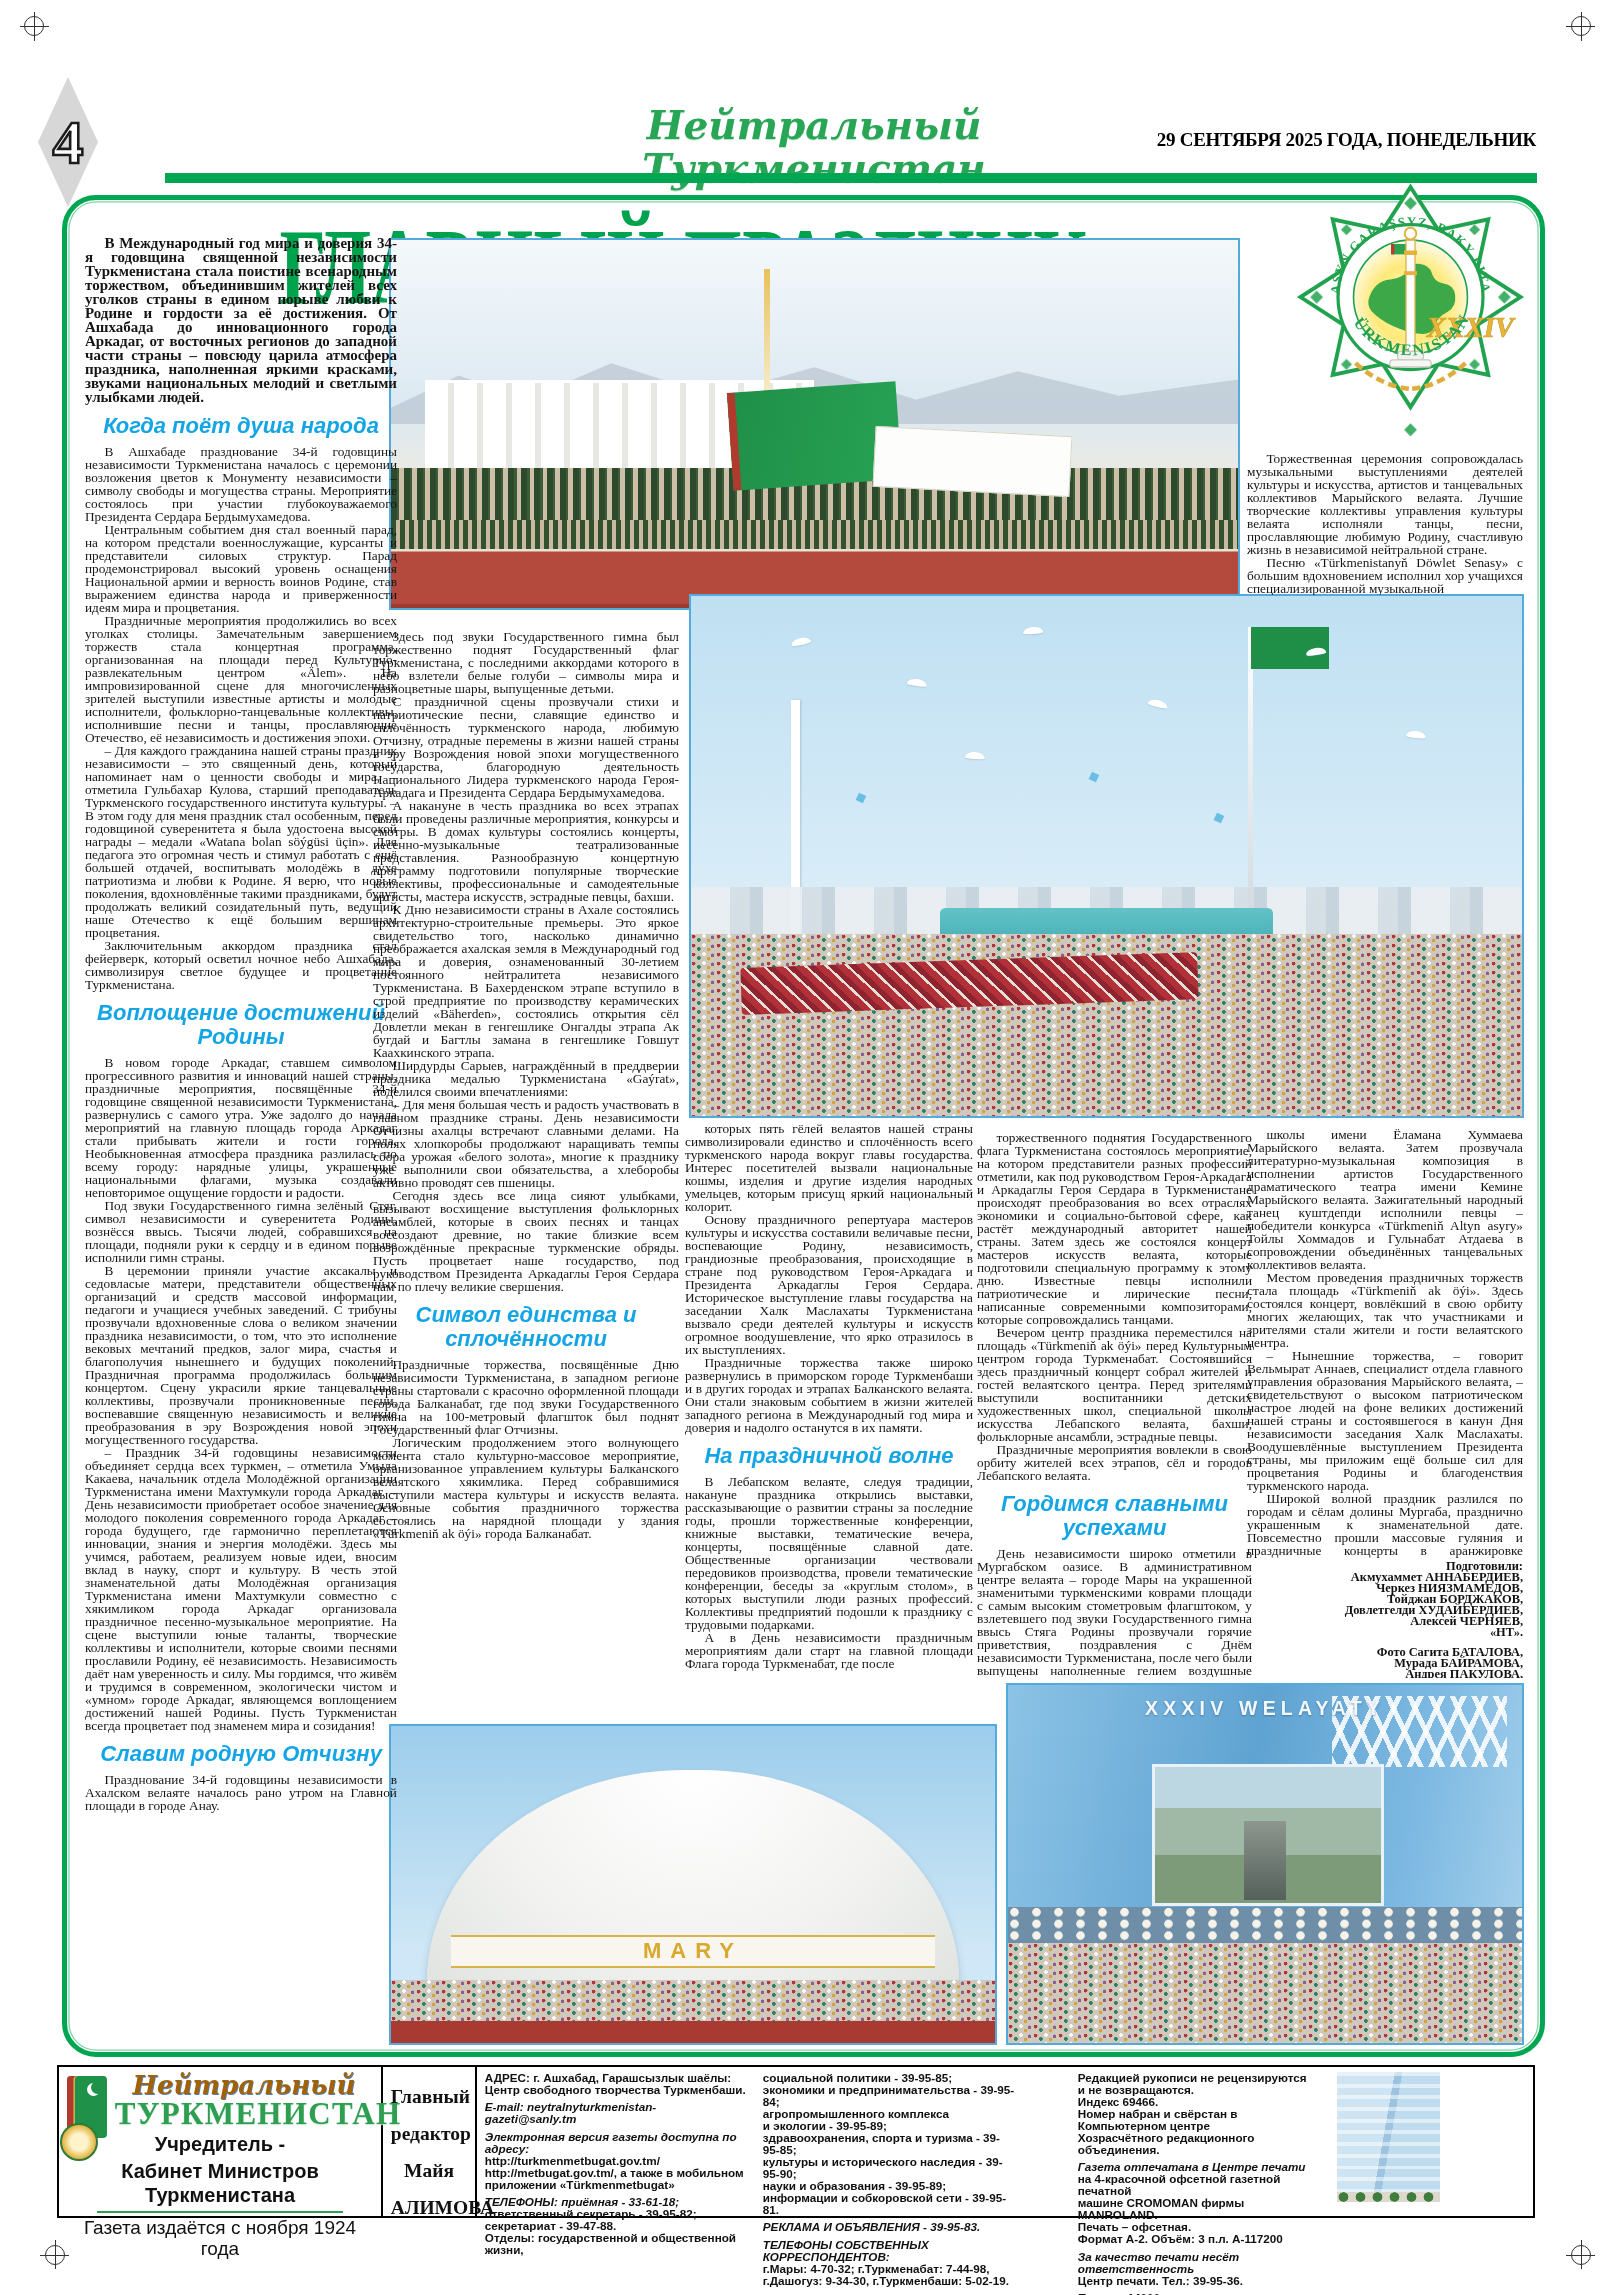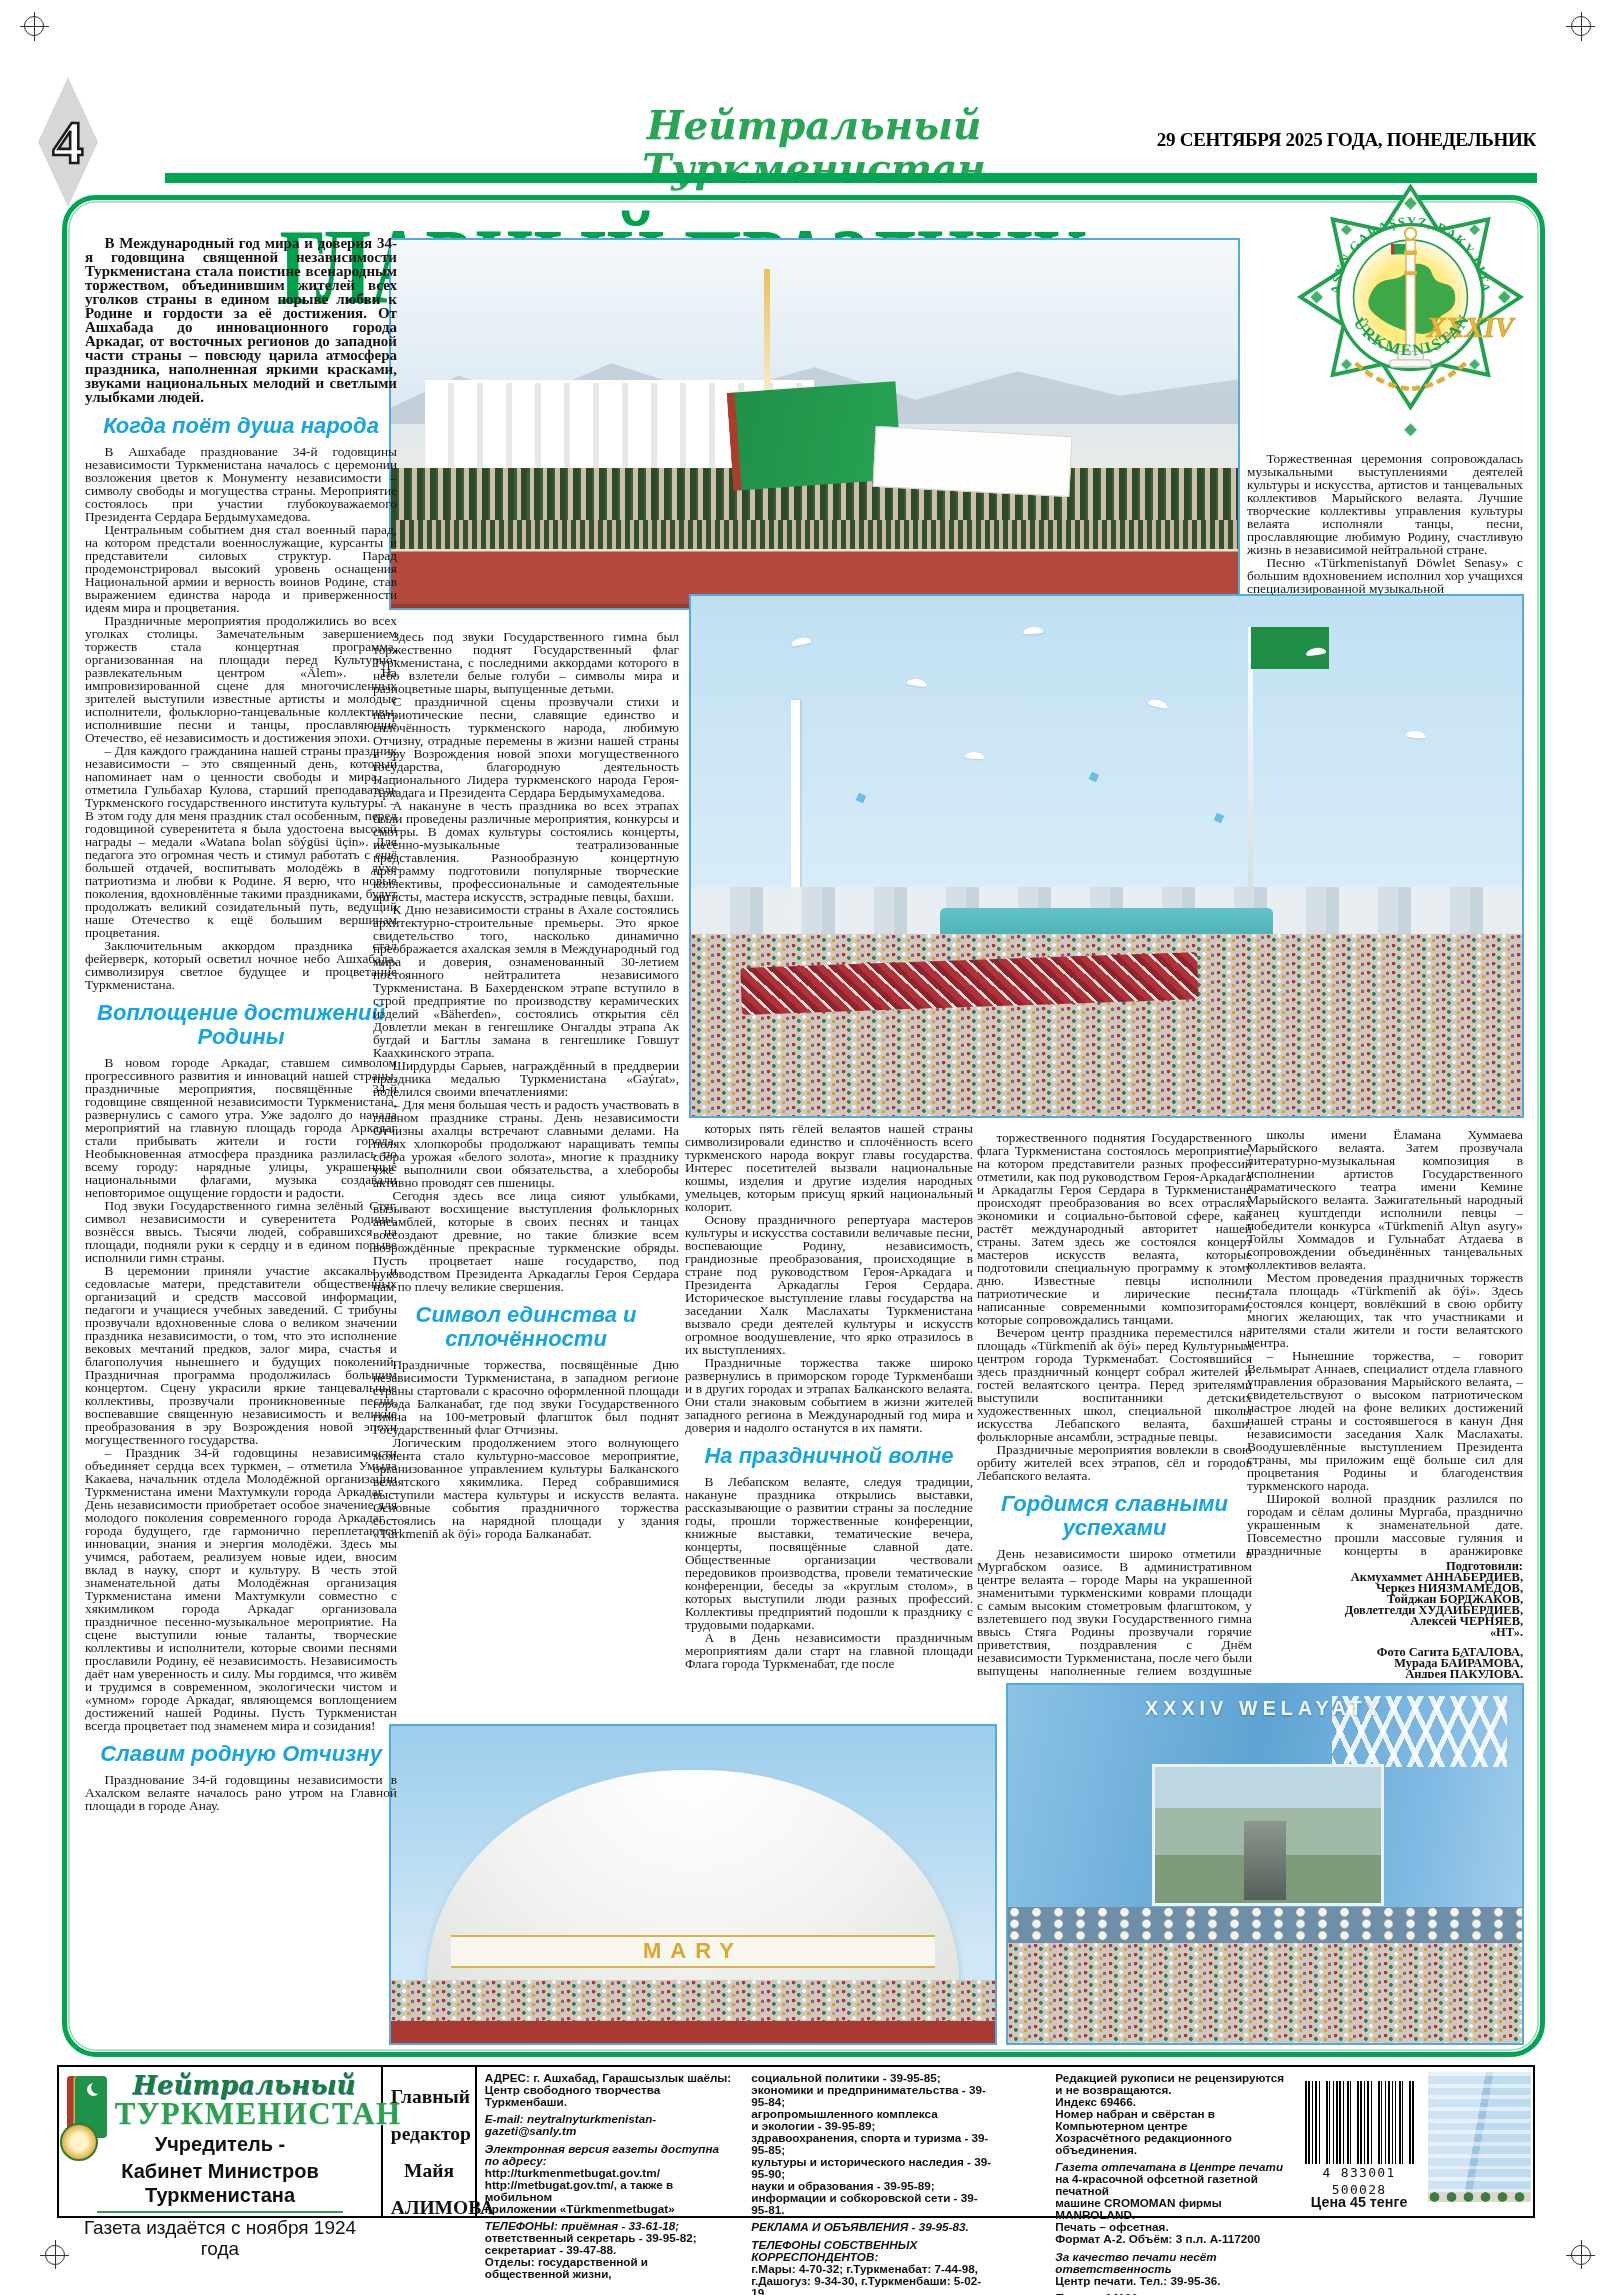--- a/index.html
+++ b/index.html
@@ -127,21 +127,21 @@
   #fc5{width:260px;margin-left:48px;}
   #fc6{width:127px;position:relative;}
   #fc7{width:116px;position:relative;}
   #flag{position:absolute;left:7.8px;top:9px;width:40px;height:62px;background:#1f9149;border-radius:3.9px;
       box-shadow:inset 6.5px 0 0 #b03a2e, inset 7.8px 0 0 #e9c05a;}
   #flag .cres{position:absolute;right:6.5px;top:6.5px;width:13px;height:13px;border-radius:50%;background:#fff;}
   #flag .cres::after{content:"";position:absolute;left:3.9px;top:-1.3px;width:13px;height:13px;border-radius:50%;background:#1f9149;}
   #medal{position:absolute;left:1.3px;top:56px;width:34px;height:34px;border-radius:50%;
       background:radial-gradient(circle,#fef3c9 35%,#e0b23c 70%,#b98a20 100%);border:2px solid #2f7a3c;}
   .wm{margin-left:48px;}
-  .wm1{font:italic 700 26px/26px "DejaVu Serif",serif;color:#15803d;text-shadow:0.7px 0.7px 0 #5580b5;}
+  .wm1{font:italic 700 26px/26px "DejaVu Serif",serif;color:#a16207;text-shadow:0.7px 0.7px 0 #5580b5;}
   .wm2{font:700 31px/31px "Liberation Serif",serif;color:#2e9e50;letter-spacing:1.3px;
       text-shadow:0 1.3px 1.3px #bfe3cc;}
   .founder{margin-top:3.9px;font:700 20px/23.4px "Liberation Sans",sans-serif;}
   #fc1 hr{width:80%;border:none;border-top:2px solid #2e9e50;margin:3.9px auto;}
   .since{font:400 19px/21px "Liberation Sans",sans-serif;}
   #barcode{margin:9px auto 0;width:109px;height:83px;background:
       repeating-linear-gradient(90deg,#000 0 2px,#fff 2px 3.3px,#000 3.3px 4.6px,#fff 4.6px 7.2px,#000 7.2px 7.8px,#fff 7.8px 10.4px);}
   #barnum{text-align:center;font:400 13px/17px "DejaVu Sans Mono",monospace;letter-spacing:1.3px;}
   #price{position:absolute;left:0;bottom:6.5px;width:100%;text-align:center;
       font:700 14.3px/1 "Liberation Sans",sans-serif;}
@@ -412,24 +412,19 @@
       <div>Хозрасчётного редакционного объединения.</div>
       <div class="mt">Газета отпечатана в Центре печати</div>
       <div>на 4-красочной офсетной газетной печатной</div>
       <div>машине CROMOMAN фирмы MANROLAND.</div>
       <div>Печать – офсетная.</div>
       <div>Формат А-2. Объём: 3 п.л. А-117200</div>
       <div class="mt">За качество печати несёт ответственность</div>
       <div>Центр печати. Тел.: 39-95-36.</div>
       <div class="mt">Тираж – 14000</div>
     </div>
-    <div class="cell" id="fc6">
-      <div id="barcode"></div>
-      <div id="barnum">4 833001 500028</div>
-      <div id="price">Цена 45 тенге</div>
-    </div>
     <div class="cell" id="fc7">
       <div id="bldg"></div>
     </div>
   </div>
 
 </div>
 
 
 </body></html>

